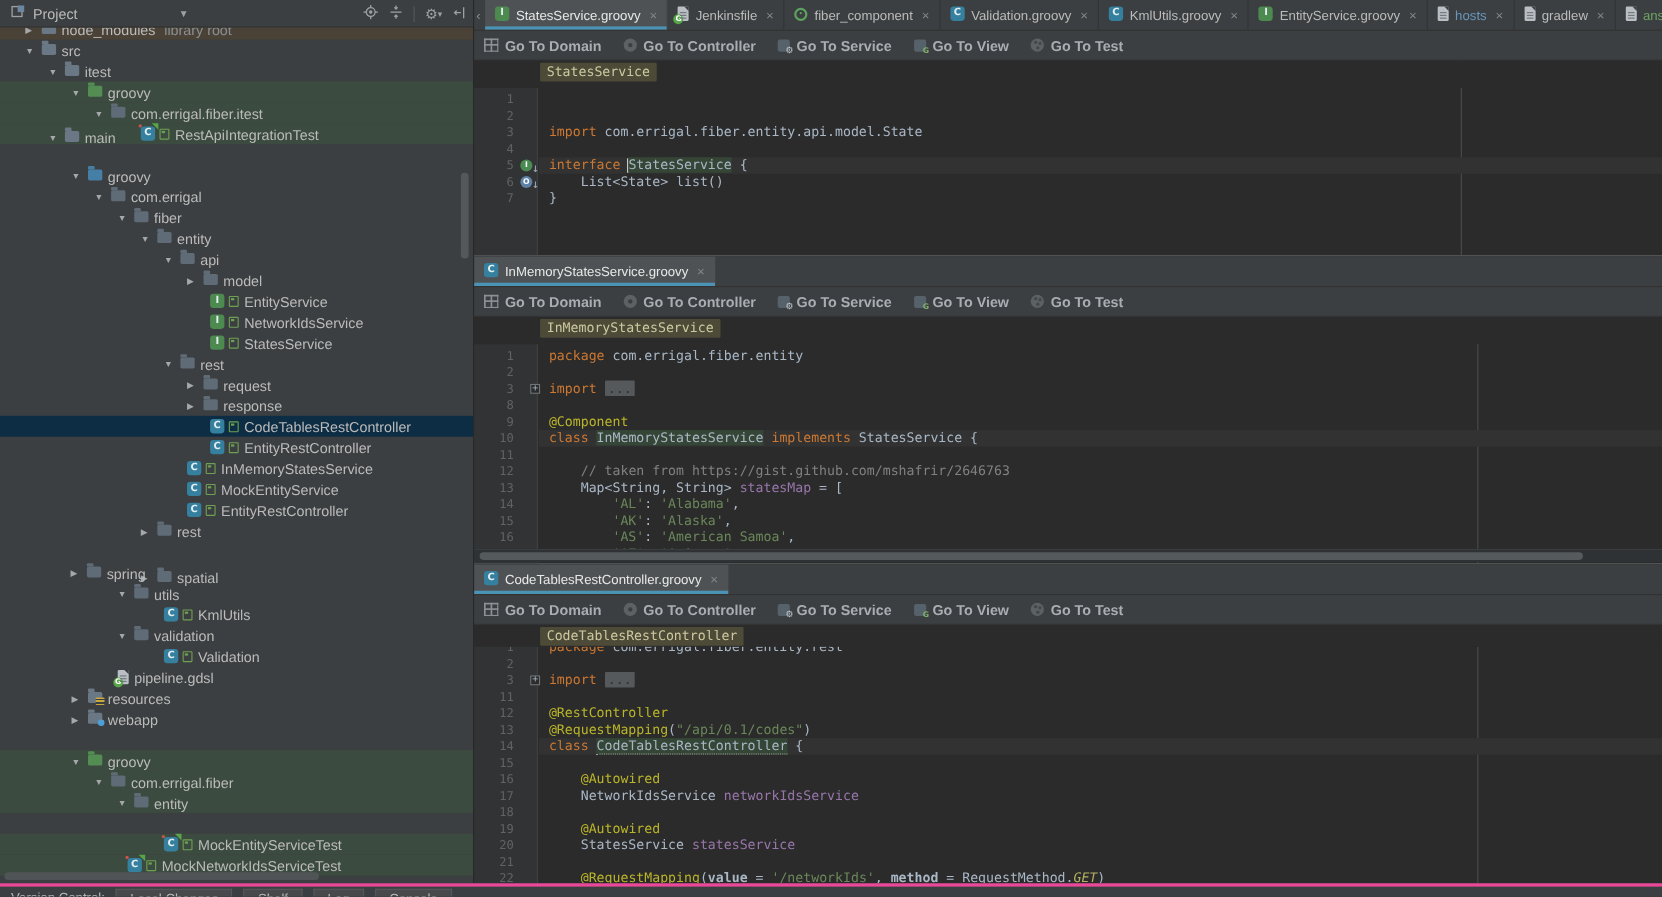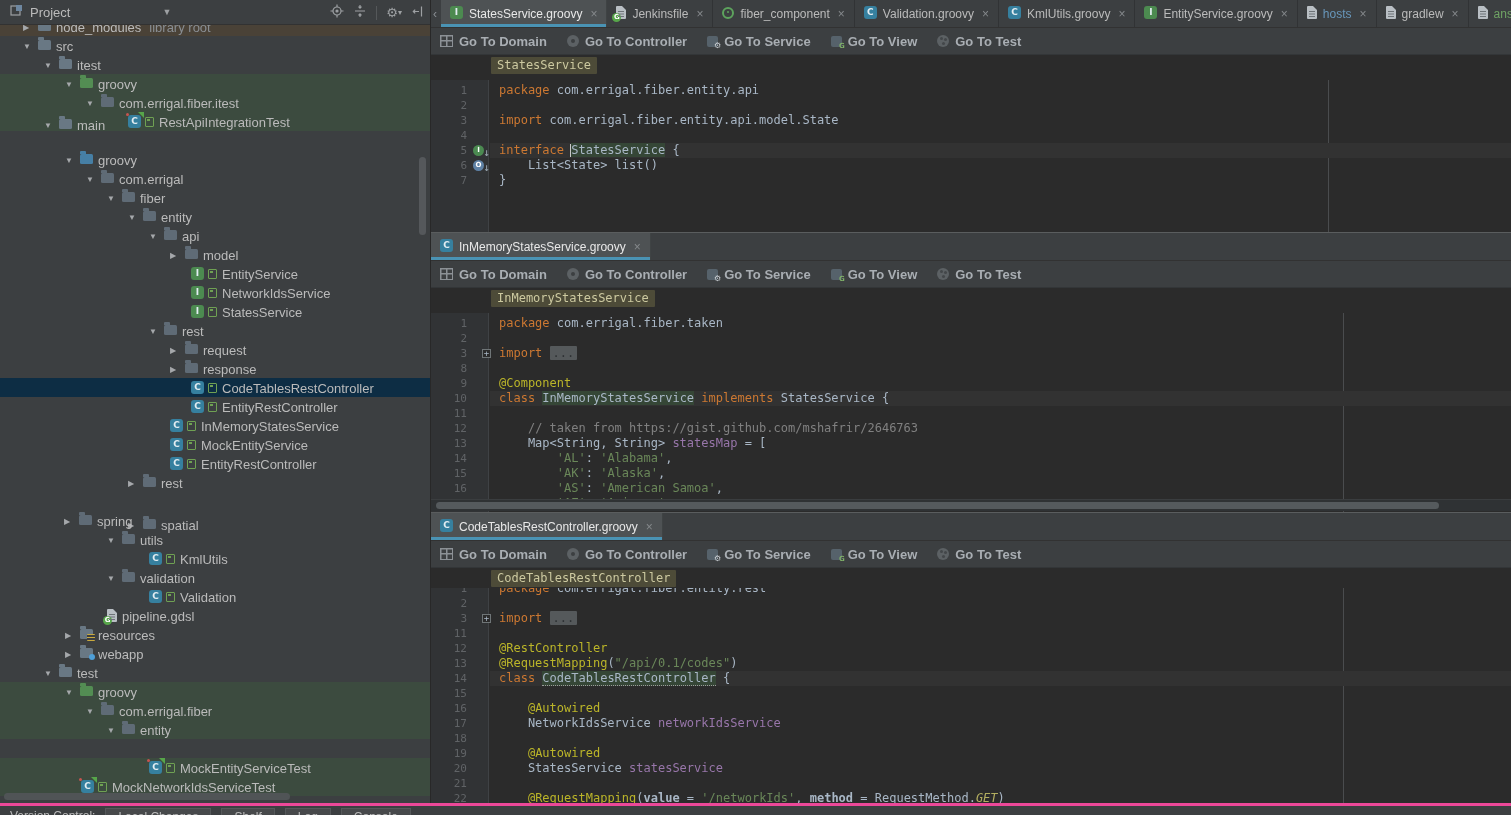--- a/index.html
+++ b/index.html
@@ -153,26 +153,25 @@
         <div class="trow" style="top: 473px; padding-left: 128px;"><span class="tarrow">▶</span><span class="ic ic-folder pkg"></span><span class="tlabel">rest</span></div>
         <div class="trow" style="top: 515px; padding-left: 128px;"><span class="tarrow">▶</span><span class="ic ic-folder pkg"></span><span class="tlabel">spatial</span></div>
         <div class="trow" style="top: 511px; padding-left: 64px;"><span class="tarrow">▶</span><span class="ic ic-folder pkg"></span><span class="tlabel">spring</span></div>
         <div class="trow" style="top: 530px; padding-left: 107px;"><span class="tarrow">▼</span><span class="ic ic-folder pkg"></span><span class="tlabel">utils</span></div>
         <div class="trow" style="top: 549px; padding-left: 149px;"><span class="ic ic-sq c">C</span><span class="ic ic-badge"></span><span class="tlabel">KmlUtils</span></div>
         <div class="trow" style="top: 568px; padding-left: 107px;"><span class="tarrow">▼</span><span class="ic ic-folder pkg"></span><span class="tlabel">validation</span></div>
         <div class="trow" style="top: 587px; padding-left: 149px;"><span class="ic ic-sq c">C</span><span class="ic ic-badge"></span><span class="tlabel">Validation</span></div>
         <div class="trow" style="top: 606px; padding-left: 107px;"><span class="ic ic-doc g"><i>G</i></span><span class="tlabel">pipeline.gdsl</span></div>
         <div class="trow" style="top: 625px; padding-left: 65px;"><span class="tarrow">▶</span><span class="ic ic-folder res"></span><span class="tlabel">resources</span></div>
         <div class="trow" style="top: 644px; padding-left: 65px;"><span class="tarrow">▶</span><span class="ic ic-folder web"></span><span class="tlabel">webapp</span></div>
-        <div class="trow" style="top: 663px; padding-left: 44px;"><span class="tarrow">▼</span><span class="ic ic-folder"></span><span class="tlabel">test</span></div>
         <div class="trow green" style="top: 682px; padding-left: 65px;"><span class="tarrow">▼</span><span class="ic ic-folder green"></span><span class="tlabel">groovy</span></div>
         <div class="trow green" style="top: 701px; padding-left: 86px;"><span class="tarrow">▼</span><span class="ic ic-folder pkg"></span><span class="tlabel">com.errigal.fiber</span></div>
         <div class="trow green" style="top: 720px; padding-left: 107px;"><span class="tarrow">▼</span><span class="ic ic-folder pkg"></span><span class="tlabel">entity</span></div>
         <div class="trow green" style="top: 758px; padding-left: 149px;"><span class="ic ic-sq c test">C</span><span class="ic ic-badge"></span><span class="tlabel">MockEntityServiceTest</span></div>
-        <div class="trow green" style="top: 777px; padding-left: 81px;"><span class="ic ic-sq c test">C</span><span class="ic ic-badge"></span><span class="tlabel">MockNetworkIdsServiceTest</span></div>
+        <div class="trow green" style="top: 777px; padding-left: 116px;"><span class="ic ic-sq c test">C</span><span class="ic ic-badge"></span><span class="tlabel">MockNetworkIdsServiceTest</span></div>
       </div>
     <div class="pj-head">
       <span class="ic">
         <svg width="13" height="13" viewBox="0 0 13 13">
             <rect x="1" y="2" width="9" height="9" fill="none" stroke="#9DA0A3" stroke-width="1.2"></rect>
             <rect x="6" y="1" width="6" height="6" fill="#6E87A0"></rect>
           </svg>
       </span>
       <span class="pj-title">Project</span>
       <span class="pj-caret">▼</span>
@@ -274,21 +273,20 @@
           </span>
           <span class="goto">
             <span class="gt-ic gt-test"></span>
             <span>Go To Test</span>
           </span>
         </div>
         <div class="codewrap" style="top: 55px; height: 177px;">
           <div class="gutterbg"></div>
           <div class="mguide" style="left: 897px;"></div>
           <div class="lnum" style="top: 28px;">1</div>
-          <div class="cl" style="top: 28px;"><span class="tok k">package</span><span class="tok p"> com.errigal.fiber.entity.api</span></div>
           <div class="lnum" style="top: 43px;">2</div>
           <div class="cl" style="top: 43px;"></div>
           <div class="lnum" style="top: 58px;">3</div>
           <div class="cl" style="top: 58px;"><span class="tok k">import</span><span class="tok p"> com.errigal.fiber.entity.api.model.State</span></div>
           <div class="lnum" style="top: 73px;">4</div>
           <div class="cl" style="top: 73px;"></div>
           <div class="band" style="top: 88px;"></div>
           <div class="lnum" style="top: 88px;">5</div>
           <div class="gi impl" style="top: 90px;">I</div>
           <div class="cl" style="top: 88px;"><span class="tok k">interface </span><span class="caret"></span><span class="tok d">StatesService</span><span class="tok p"> {</span></div>
@@ -329,21 +327,21 @@
           </span>
           <span class="goto">
             <span class="gt-ic gt-test"></span>
             <span>Go To Test</span>
           </span>
         </div>
         <div class="codewrap" style="top: 55px; height: 225px;">
           <div class="gutterbg"></div>
           <div class="mguide" style="left: 912px;"></div>
           <div class="lnum" style="top: 28px;">1</div>
-          <div class="cl" style="top: 28px;"><span class="tok k">package</span><span class="tok p"> com.errigal.fiber.taken</span></div>
+          <div class="cl" style="top: 28px;"><span class="tok k">package</span><span class="tok p"> com.errigal.fiber.entity</span></div>
           <div class="lnum" style="top: 43px;">2</div>
           <div class="cl" style="top: 43px;"></div>
           <div class="lnum" style="top: 58px;">3</div>
           <div class="foldplus" style="top: 61px;">+</div>
           <div class="cl" style="top: 58px;"><span class="tok k">import</span><span class="tok p"> </span><span class="tok fold">...</span></div>
           <div class="lnum" style="top: 73px;">8</div>
           <div class="cl" style="top: 73px;"></div>
           <div class="lnum" style="top: 88px;">9</div>
           <div class="cl" style="top: 88px;"><span class="tok a">@Component</span></div>
           <div class="band" style="top: 103px;"></div>

